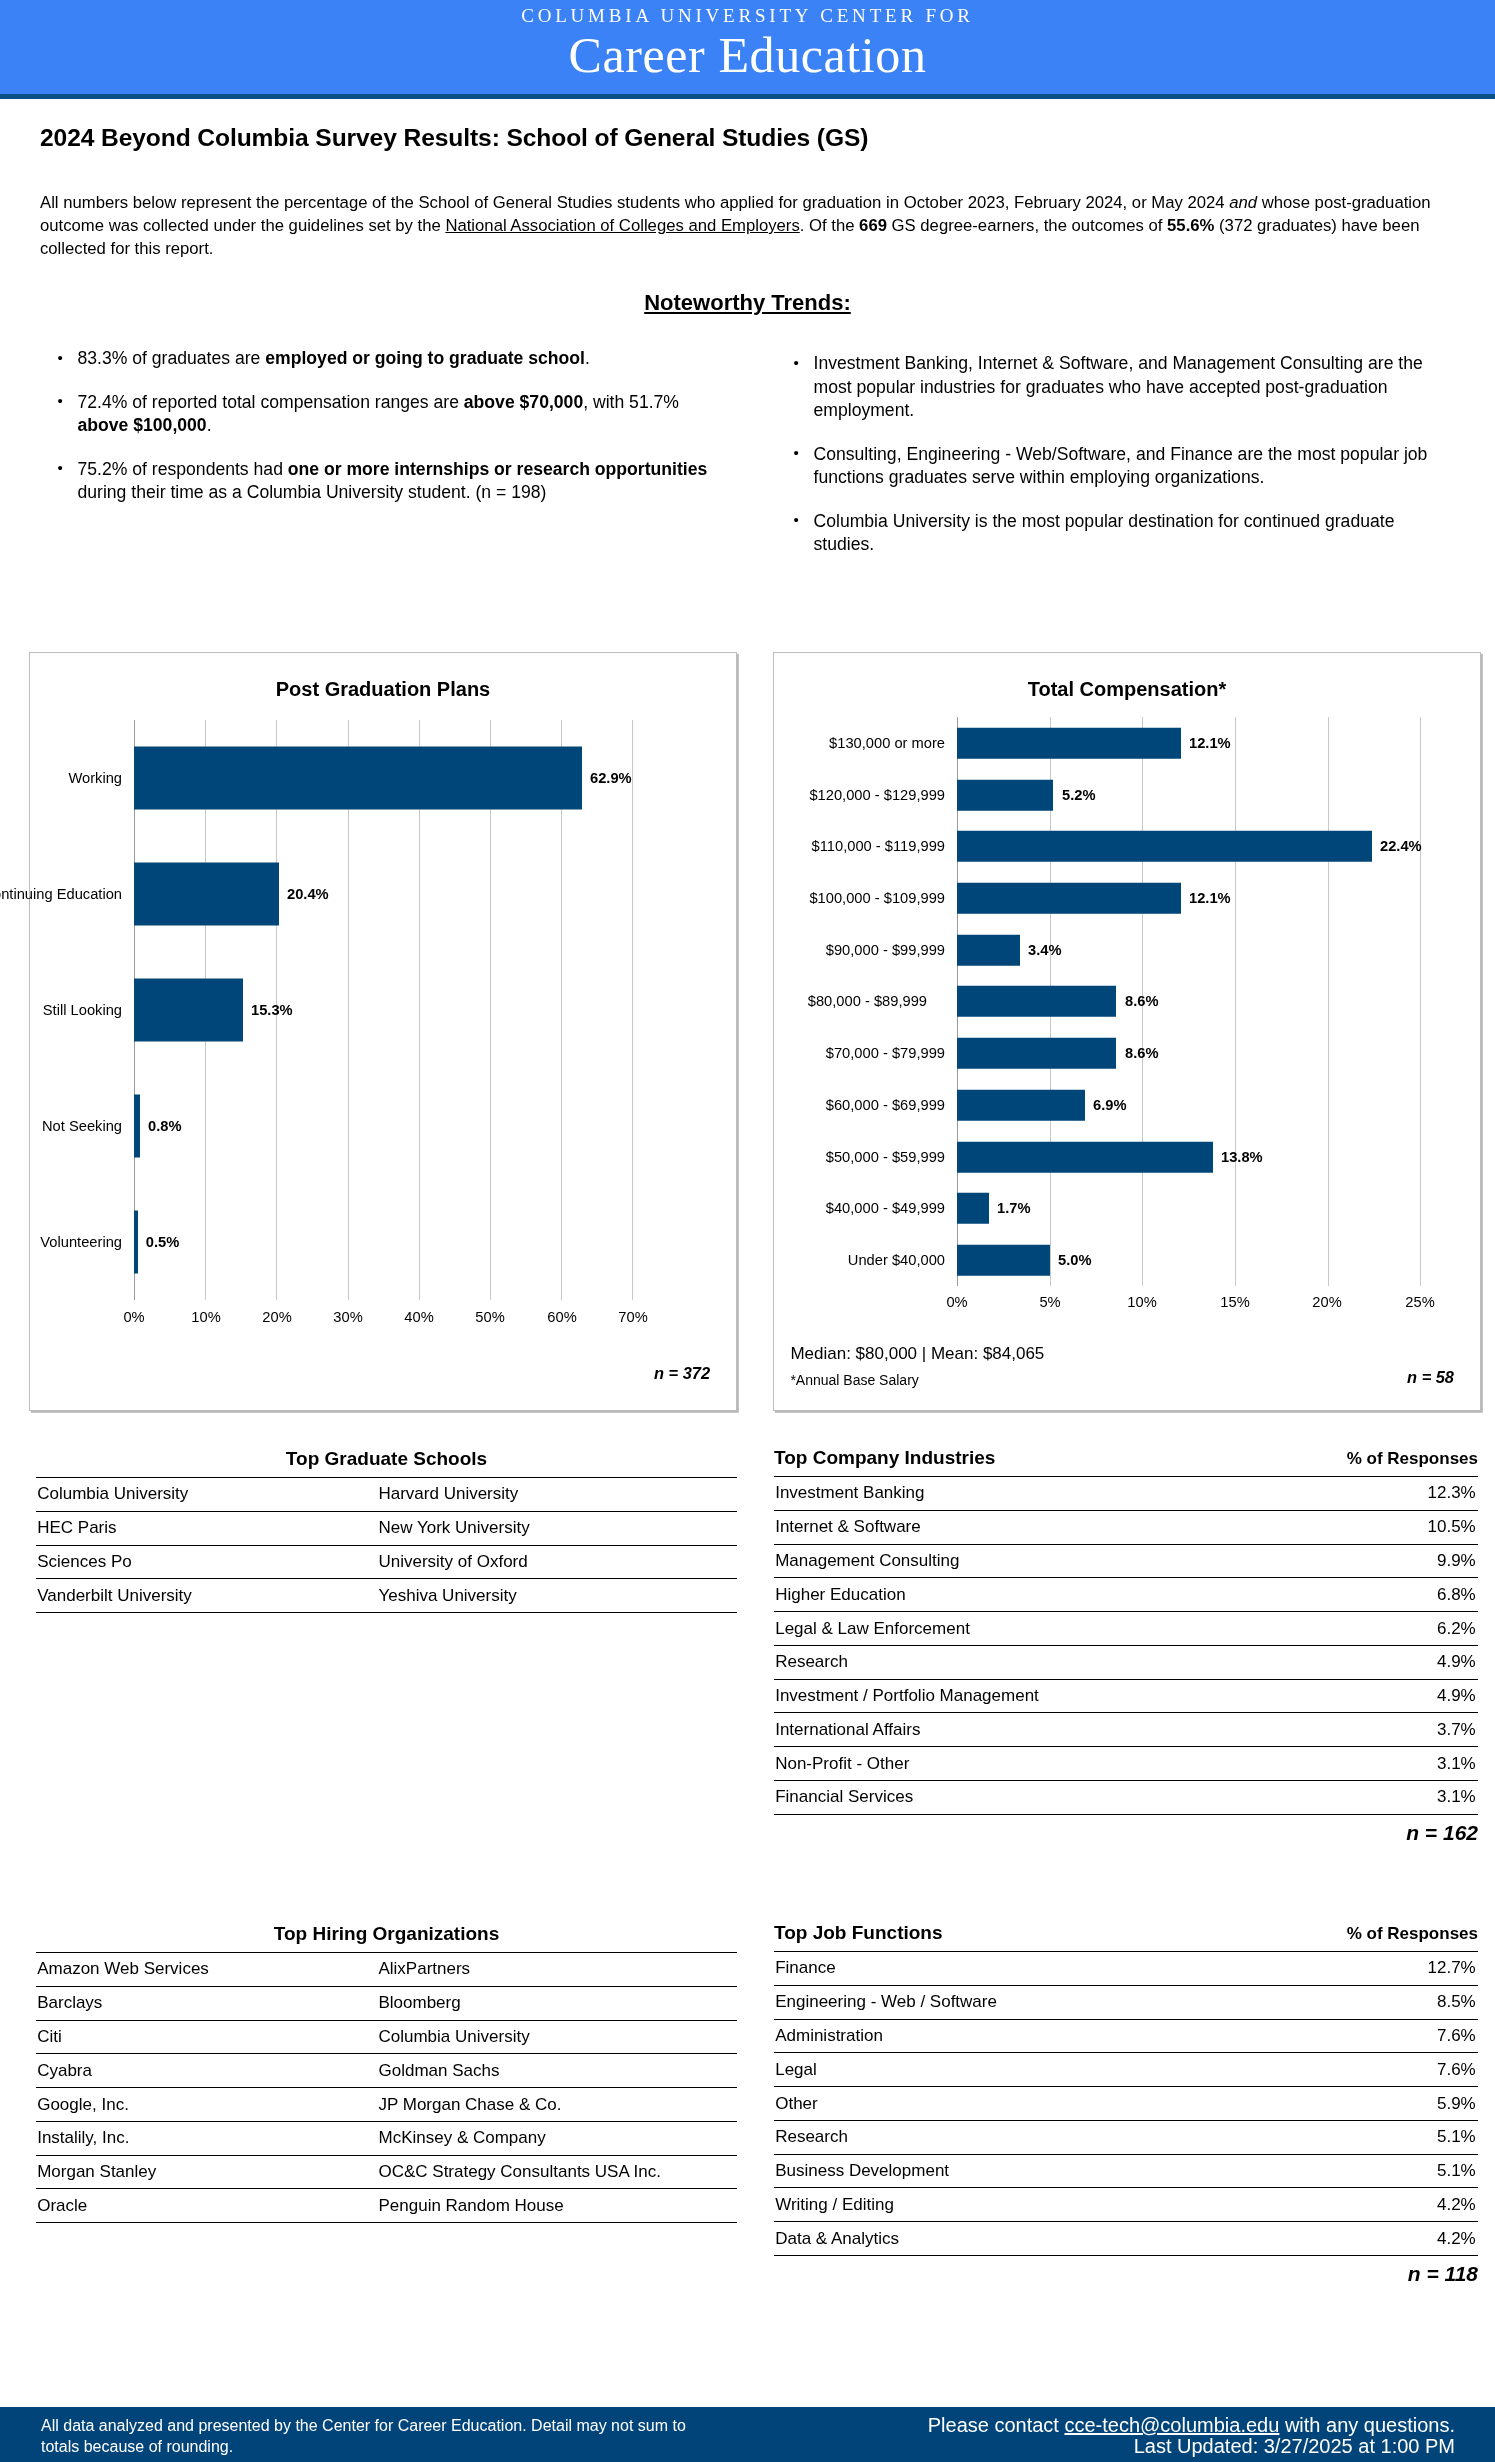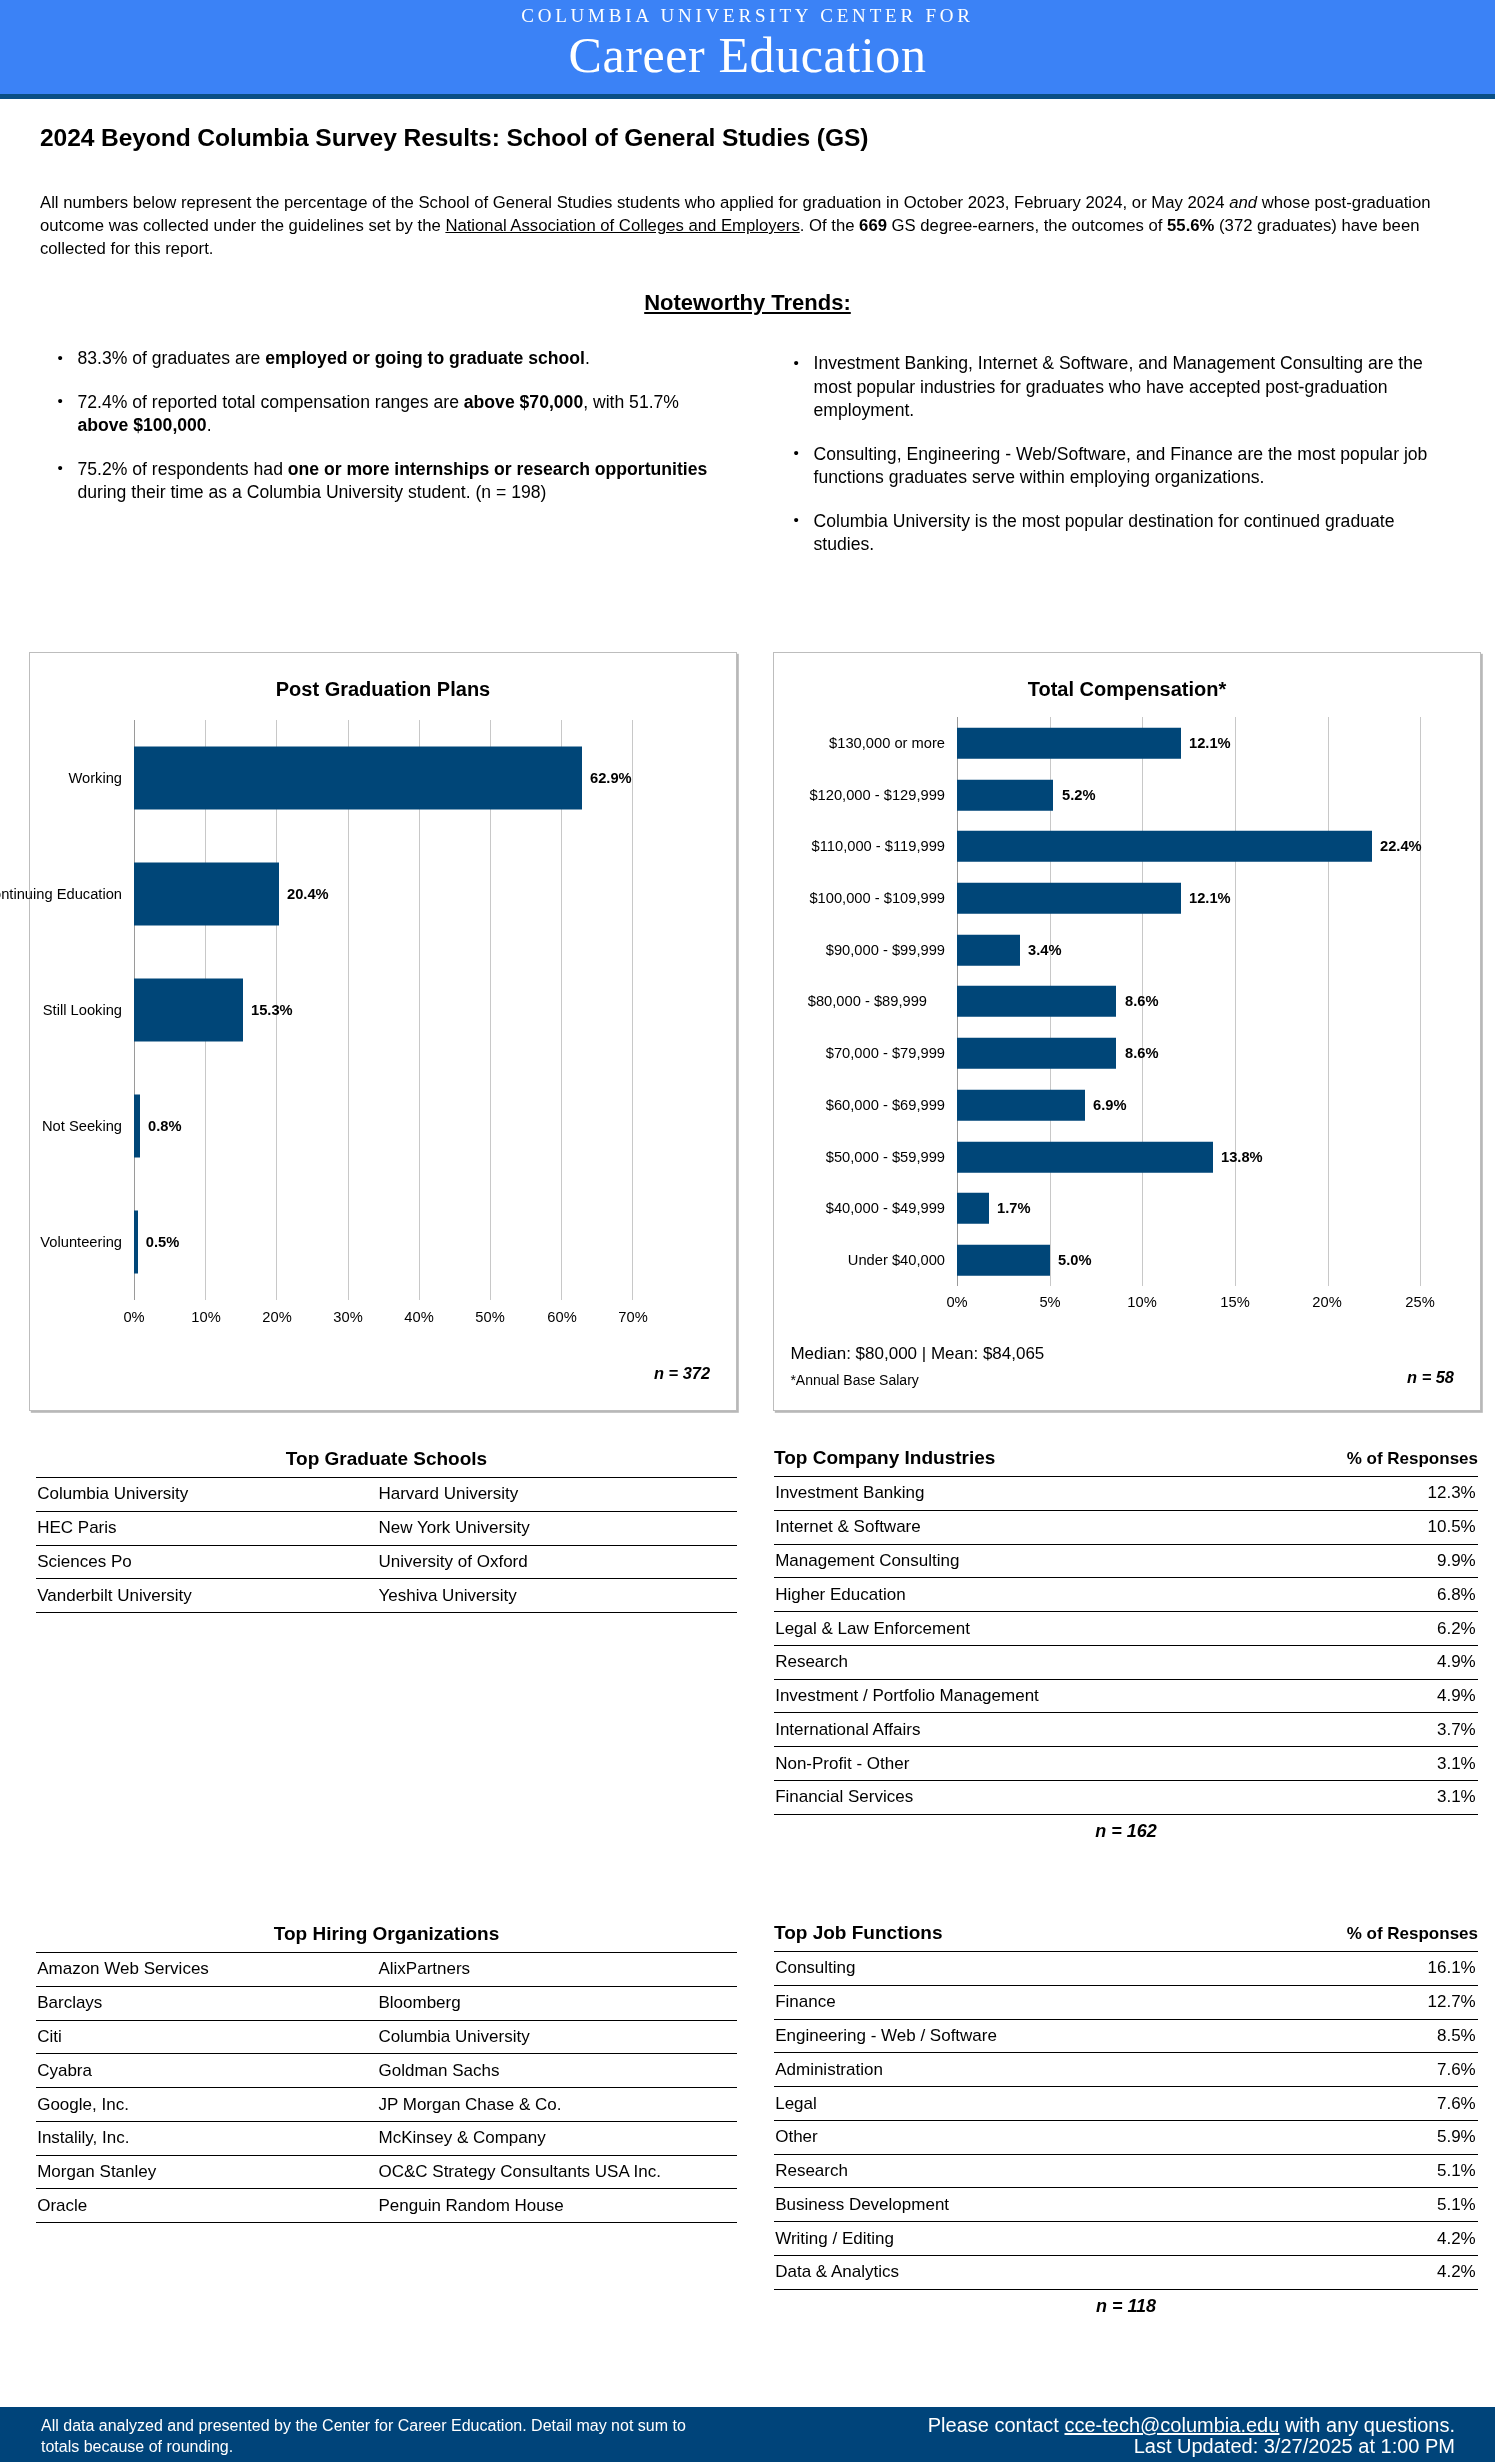--- a/index.html
+++ b/index.html
@@ -120,21 +120,21 @@
   table.dt td {
     font-size: 17px; padding: 6.4px 2.3px 6.4px 1.2px;
     border-bottom: 1.8px solid #000; vertical-align: bottom;
   }
   table.dt tr:first-child td { border-top: 1.8px solid #000; }
   table.dt td.num { text-align: right; white-space: nowrap; }
   table.dt.twocol td.c1 { width: 47%; }
   table.dt.twocol td.c2 { width: 53%; padding-left: 13px; }
   table.dt.twocol tr:last-child td { border-bottom: 1.8px solid #000; }
   .tbl-n {
-    text-align: center; font-size: 18px; font-weight: bold; font-style: italic;
+    text-align: right; font-size: 21px; font-weight: bold; font-style: italic;
     margin-top: 5.9px;
   }
 
   #tbl-grad-schools { left: 36px;  top: 1448px; width: 701px; }
   #tbl-industries   { left: 774px; top: 1447px; width: 704px; }
   #tbl-hiring       { left: 36px;  top: 1923px; width: 701px; }
   #tbl-jobfunctions { left: 774px; top: 1922px; width: 704px; }
 
   
   .footer {
@@ -439,24 +439,20 @@
   </div>
 
   <div class="tbl-block" id="tbl-jobfunctions">
     <div class="tbl-head-row">
       <div class="tbl-title">Top Job Functions</div>
       <div class="tbl-head-right">% of Responses</div>
     </div>
     <table class="dt">
       <tbody id="body-jobfunctions">
           <tr>
-            <td>Consulting</td>
-            <td class="num">16.1%</td>
-          </tr>
-          <tr>
             <td>Finance</td>
             <td class="num">12.7%</td>
           </tr>
           <tr>
             <td>Engineering - Web / Software</td>
             <td class="num">8.5%</td>
           </tr>
           <tr>
             <td>Administration</td>
             <td class="num">7.6%</td>

